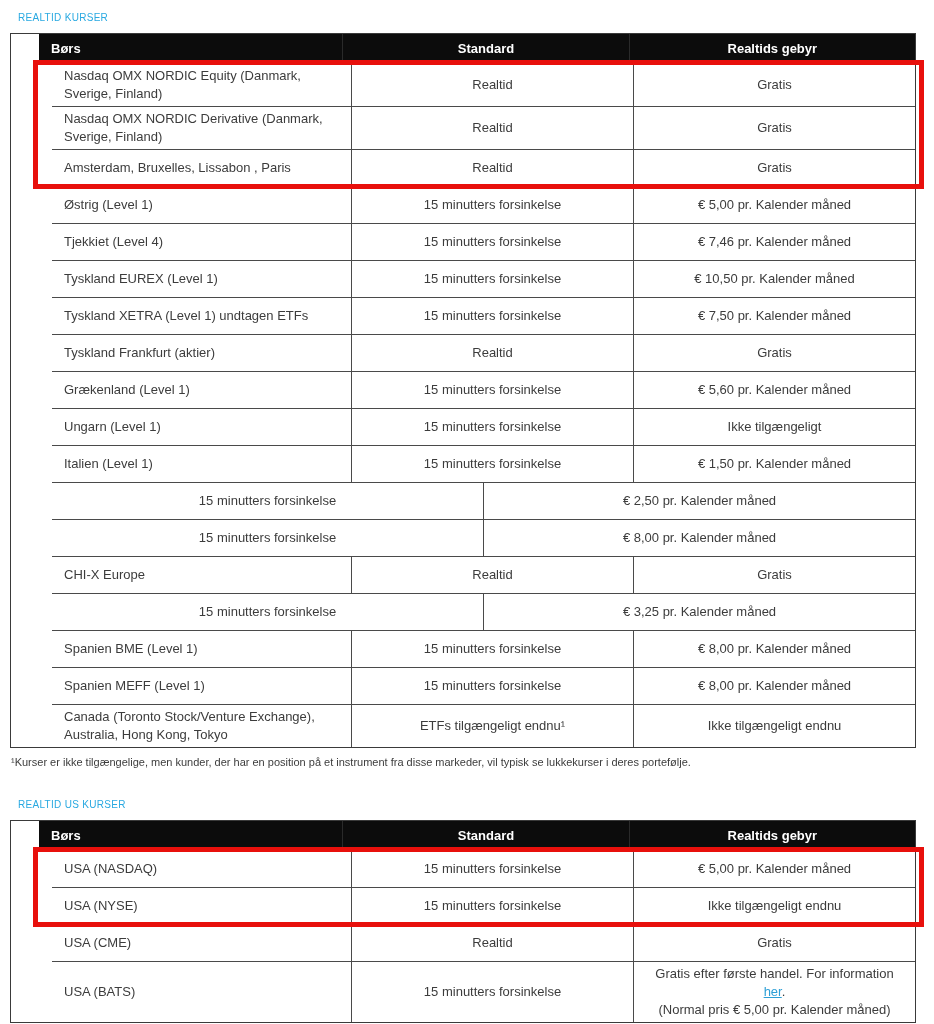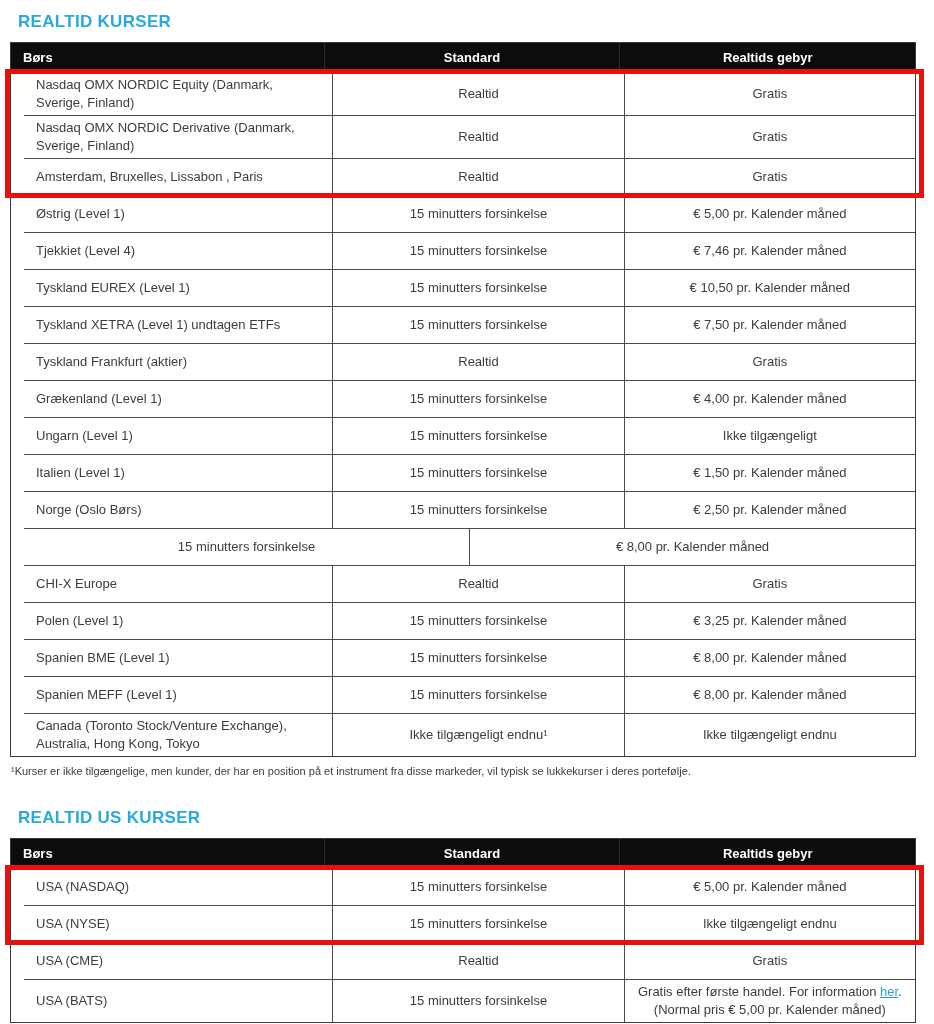--- a/index.html
+++ b/index.html
@@ -7,30 +7,31 @@
   body {
     width: 934px;
     min-height: 1024px;
     font-family: "Liberation Sans", "DejaVu Sans", sans-serif;
     color: var(--txt, #3c3c3c);
   }
   .page { padding: 12px 18px 10px 10px; }
 
   .section-title {
     color: var(--accent, #29a9e1);
-    font-size: 17px;
-    font-weight: 700;
+    font-size: 10px;
+    font-weight: 400;
     letter-spacing: .3px;
     margin: 0 0 10px 8px;
   }
 
   .table {
     width: 906px;
     border: 1px solid #3a3a3a;
     background: #ffffff;
+    padding-left: 28px;
   }
   .trow { display: flex; }
   .trow.body { border-top: 1px solid var(--brd, #4a4a4a); margin-left: 13px; }
 
   .cell {
     flex: 1 1 0;
     min-height: 36px;
     display: flex;
     align-items: center;
     justify-content: center;
@@ -130,64 +131,62 @@
             <div class="cell c2">€ 7,50 pr. Kalender måned</div>
           </div>
           <div class="trow body">
             <div class="cell c0">Tyskland Frankfurt (aktier)</div>
             <div class="cell c1">Realtid</div>
             <div class="cell c2">Gratis</div>
           </div>
           <div class="trow body">
             <div class="cell c0">Grækenland (Level 1)</div>
             <div class="cell c1">15 minutters forsinkelse</div>
-            <div class="cell c2">€ 4,00 pr. Kalender måned</div>
+            <div class="cell c2">€ 5,60 pr. Kalender måned</div>
           </div>
           <div class="trow body">
             <div class="cell c0">Ungarn (Level 1)</div>
             <div class="cell c1">15 minutters forsinkelse</div>
             <div class="cell c2">Ikke tilgængeligt</div>
           </div>
           <div class="trow body">
             <div class="cell c0">Italien (Level 1)</div>
             <div class="cell c1">15 minutters forsinkelse</div>
             <div class="cell c2">€ 1,50 pr. Kalender måned</div>
           </div>
           <div class="trow body">
-            <div class="cell c0">Norge (Oslo Børs)</div>
             <div class="cell c1">15 minutters forsinkelse</div>
             <div class="cell c2">€ 2,50 pr. Kalender måned</div>
           </div>
           <div class="trow body">
             <div class="cell c1">15 minutters forsinkelse</div>
             <div class="cell c2">€ 8,00 pr. Kalender måned</div>
           </div>
           <div class="trow body">
             <div class="cell c0">CHI-X Europe</div>
             <div class="cell c1">Realtid</div>
             <div class="cell c2">Gratis</div>
           </div>
           <div class="trow body">
-            <div class="cell c0">Polen (Level 1)</div>
             <div class="cell c1">15 minutters forsinkelse</div>
             <div class="cell c2">€ 3,25 pr. Kalender måned</div>
           </div>
           <div class="trow body">
             <div class="cell c0">Spanien BME (Level 1)</div>
             <div class="cell c1">15 minutters forsinkelse</div>
             <div class="cell c2">€ 8,00 pr. Kalender måned</div>
           </div>
           <div class="trow body">
             <div class="cell c0">Spanien MEFF (Level 1)</div>
             <div class="cell c1">15 minutters forsinkelse</div>
             <div class="cell c2">€ 8,00 pr. Kalender måned</div>
           </div>
           <div class="trow body">
             <div class="cell c0">Canada (Toronto Stock/Venture Exchange), Australia, Hong Kong, Tokyo</div>
-            <div class="cell c1">Ikke tilgængeligt endnu¹</div>
+            <div class="cell c1">ETFs tilgængeligt endnu¹</div>
             <div class="cell c2">Ikke tilgængeligt endnu</div>
           </div>
         </div>
       </div>
     <div class="footnote">¹Kurser er ikke tilgængelige, men kunder, der har en position på et instrument fra disse markeder, vil typisk se lukkekurser i deres portefølje.</div>
   </div>
 
   <div class="section us">
     <h2 class="section-title">REALTID US KURSER</h2>
     <div class="table">

